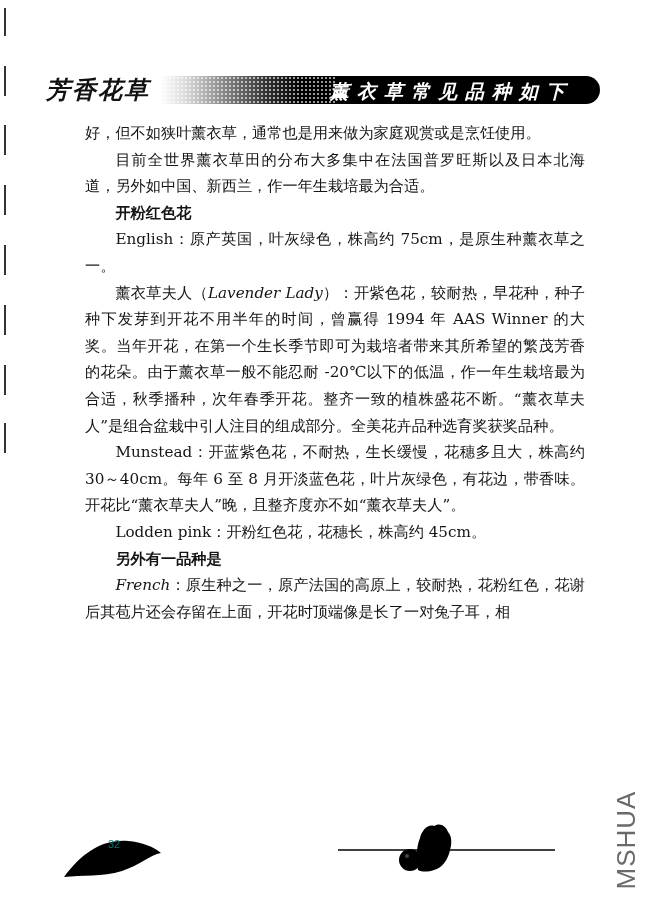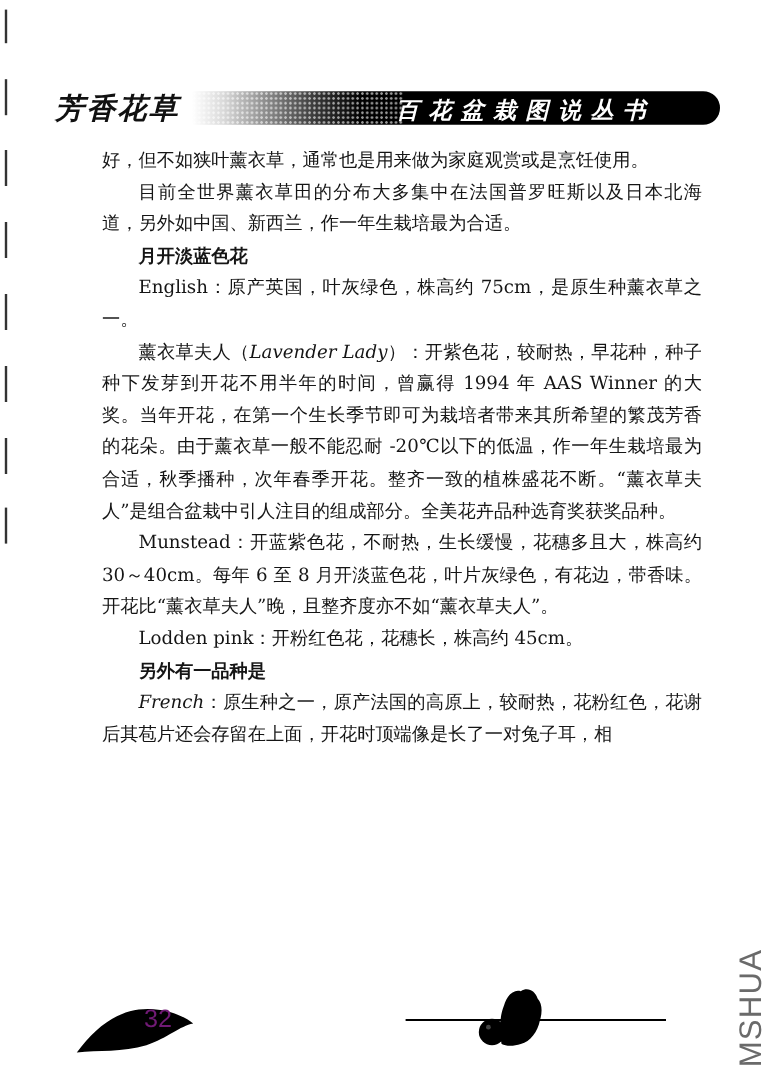--- a/index.html
+++ b/index.html
@@ -100,25 +100,25 @@
     }
     .footer-leaf {
       position: absolute;
       left: 62px;
       top: 835px;
       width: 100px;
       height: 44px;
     }
     .page-number {
       position: absolute;
-      left: 120px;
+      left: 108px;
       top: 838px;
       font-family: "Liberation Sans", sans-serif;
-      font-size: 21px;
-      color: #701a75;
+      font-size: 11px;
+      color: #0f766e;
     }
     .footer-ornament {
       position: absolute;
       left: 330px;
       top: 820px;
       width: 230px;
       height: 70px;
     }
     .watermark {
       position: absolute;
@@ -147,28 +147,28 @@
 <div class="binding-mark" style="top:125px;height:30px;"></div>
 <div class="binding-mark" style="top:185px;height:30px;"></div>
 <div class="binding-mark" style="top:245px;height:30px;"></div>
 <div class="binding-mark" style="top:305px;height:30px;"></div>
 <div class="binding-mark" style="top:365px;height:30px;"></div>
 <div class="binding-mark" style="top:423px;height:30px;"></div>
 
 <div class="header">
   <div class="header-title">芳香花草</div>
   <div class="header-bar">
-    <div class="header-series">百花盆栽图说丛书</div>
+    <div class="header-series">薰衣草常见品种如下</div>
   </div>
 </div>
 
 <div class="content">
   <p class="para">好，但不如狭叶薰衣草，通常也是用来做为家庭观赏或是烹饪使用。</p>
   <p class="para indent">目前全世界薰衣草田的分布大多集中在法国普罗旺斯以及日本北海道，另外如中国、新西兰，作一年生栽培最为合适。</p>
-  <p class="heading">月开淡蓝色花</p>
+  <p class="heading">开粉红色花</p>
   <p class="para indent">English：原产英国，叶灰绿色，株高约 75cm，是原生种薰衣草之一。</p>
   <p class="para indent"><span>薰衣草夫人（</span><span class="latin">Lavender Lady</span><span>）：开紫色花，较耐热，早花种，种子种下发芽到开花不用半年的时间，曾赢得 1994 年 AAS Winner 的大奖。当年开花，在第一个生长季节即可为栽培者带来其所希望的繁茂芳香的花朵。由于薰衣草一般不能忍耐 -20℃以下的低温，作一年生栽培最为合适，秋季播种，次年春季开花。整齐一致的植株盛花不断。“薰衣草夫人”是组合盆栽中引人注目的组成部分。全美花卉品种选育奖获奖品种。</span></p>
   <p class="para indent">Munstead：开蓝紫色花，不耐热，生长缓慢，花穗多且大，株高约 30～40cm。每年 6 至 8 月开淡蓝色花，叶片灰绿色，有花边，带香味。开花比“薰衣草夫人”晚，且整齐度亦不如“薰衣草夫人”。</p>
   <p class="para indent">Lodden pink：开粉红色花，花穗长，株高约 45cm。</p>
   <p class="heading">另外有一品种是</p>
   <p class="para indent"><span class="latin">French</span><span>：原生种之一，原产法国的高原上，较耐热，花粉红色，花谢后其苞片还会存留在上面，开花时顶端像是长了一对兔子耳，相</span></p>
 </div>
 
 <svg class="footer-leaf" viewBox="0 0 100 44">
   <path d="M2 42 C 20 18, 40 4, 66 6 C 80 7, 92 12, 99 18 C 88 20, 78 30, 60 36 C 40 42, 20 40, 2 42 Z" fill="#000"></path>

